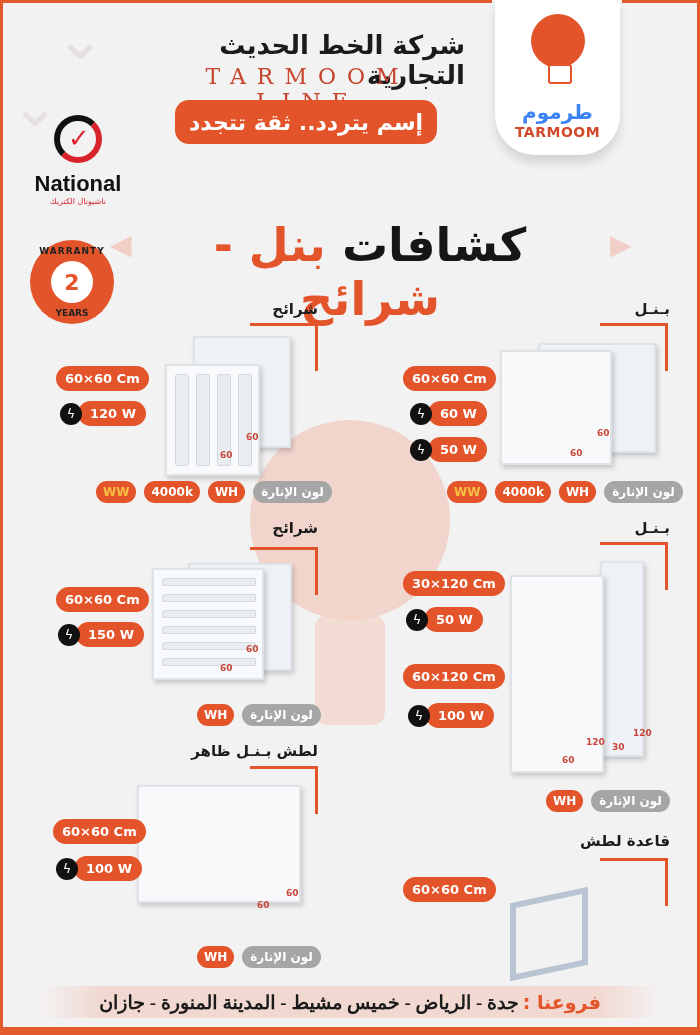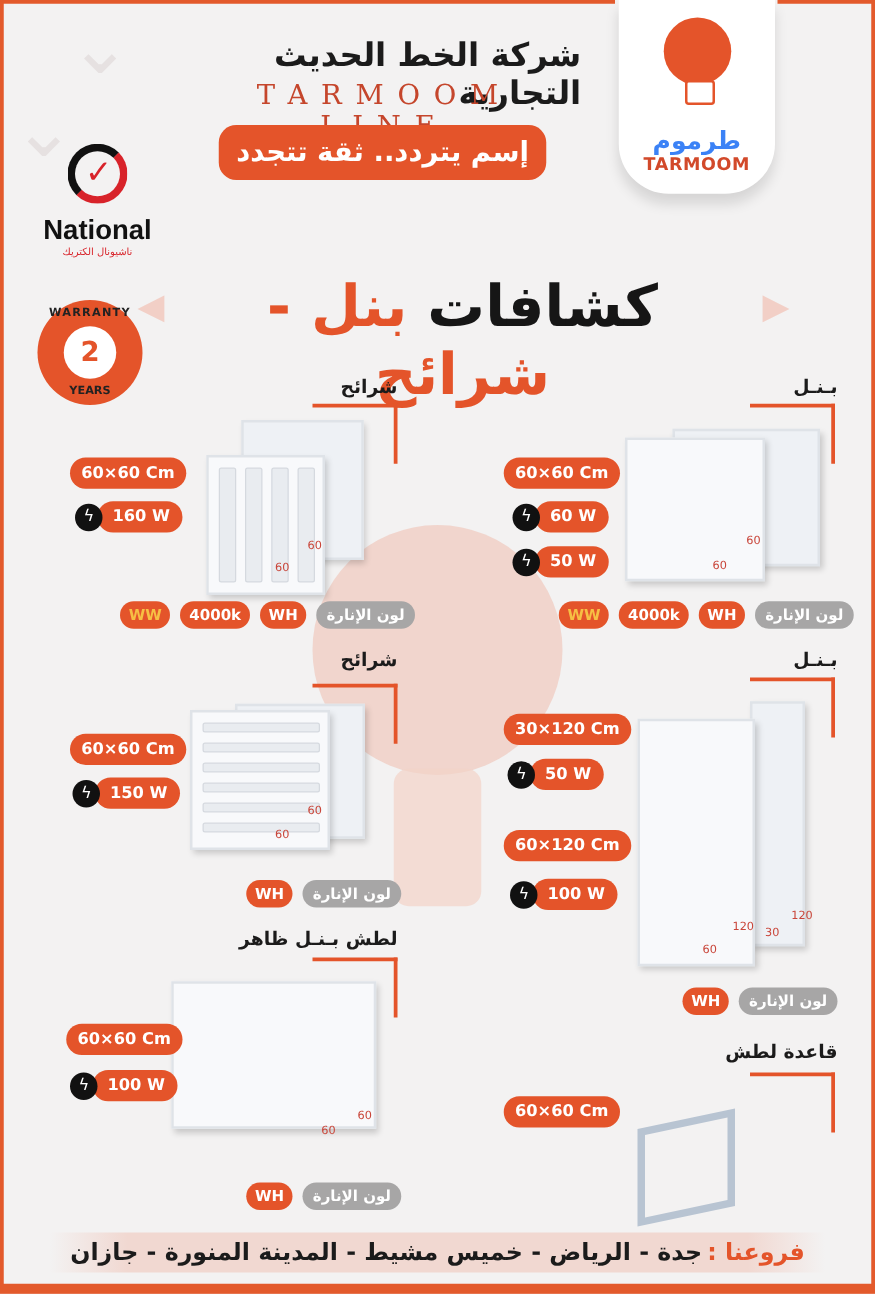--- a/index.html
+++ b/index.html
@@ -46,27 +46,27 @@
   .power { position: absolute; display: flex; align-items: center; }
   .power .bolt { width: 22px; height: 22px; border-radius: 50%; background: #111; color: #fff; font-size: 13px; display: flex; align-items: center; justify-content: center; margin-right: -4px; z-index: 2; }
   .power .val { height: 25px; border-radius: 13px; background: #e4542a; color: #fff; font-size: 13px; font-weight: bold; display: flex; align-items: center; padding: 0 10px 0 12px; }
   .color-row { position: absolute; display: flex; gap: 8px; align-items: center; direction: ltr; }
   .color-row .label { height: 22px; border-radius: 11px; background: #a7a6a6; color: #fff; font-size: 12px; font-weight: bold; padding: 0 8px; display: flex; align-items: center; direction: rtl; }
   .color-row .tag { height: 22px; border-radius: 11px; background: #e4542a; color: #fff; font-size: 12px; font-weight: bold; padding: 0 7px; display: flex; align-items: center; }
   .color-row .tag.ww { color: #f6c044; }
 
   .panel-img { position: absolute; background: #f8f9fb; border: 2px solid #dfe3e8; box-shadow: 2px 3px 5px rgba(0,0,0,0.18); }
   .panel-img.back { background: #eef1f5; }
-  .dim { position: absolute; font-size: 9px; font-weight: normal; color: #c9463a; }
+  .dim { position: absolute; font-size: 9px; font-weight: bold; color: #c9463a; }
   .slot { position: absolute; background: #e9ecf0; border: 1px solid #d5d9df; border-radius: 2px; }
   .frame-img { position: absolute; border: 6px solid #b8c4d2; transform: skewY(-12deg); }
 
   .branches { position: absolute; left: 40px; top: 986px; width: 620px; height: 32px; background: linear-gradient(90deg, rgba(240,200,190,0) 0%, #f1d8d1 10%, #f1d8d1 90%, rgba(240,200,190,0) 100%); display: flex; align-items: center; justify-content: center; direction: rtl; font-size: 19px; font-weight: bold; }
   .branches .lbl { color: #e4542a; margin-left: 4px; }
-  .branches .list { color: #1b1b1b; }
+  .branches .list { color: #1b1b1b; font-family: Liberation Serif, serif; }
 </style>
 </head>
 <body>
 
 <div class="frame"></div>
 <div class="top-line-gap"></div>
 <div class="bottom-bar"></div>
 
 <div class="deco" style="top:8px;left:55px;">⌄</div>
 <div class="deco" style="top:75px;left:10px;">⌄</div>
@@ -136,21 +136,21 @@
     <div class="slot" style="left:8px;top:8px;width:14px;height:92px;"></div>
     <div class="slot" style="left:29px;top:8px;width:14px;height:92px;"></div>
     <div class="slot" style="left:50px;top:8px;width:14px;height:92px;"></div>
     <div class="slot" style="left:71px;top:8px;width:14px;height:92px;"></div>
   </div>
   <div class="dim" style="top:432px;left:246px;">60</div>
   <div class="dim" style="top:450px;left:220px;">60</div>
   <div class="pill" style="top:366px;left:56px;">60×60 Cm</div>
   <div class="power" style="top:401px;left:60px;">
     <span class="bolt">ϟ</span>
-    <span class="val">160 W</span>
+    <span class="val">120 W</span>
   </div>
   <div class="color-row" style="top:481px;left:96px;">
     <span class="tag ww">WW</span>
     <span class="tag">4000k</span>
     <span class="tag">WH</span>
     <span class="label">لون الإنارة</span>
   </div>
 </div>
 
 <div>

